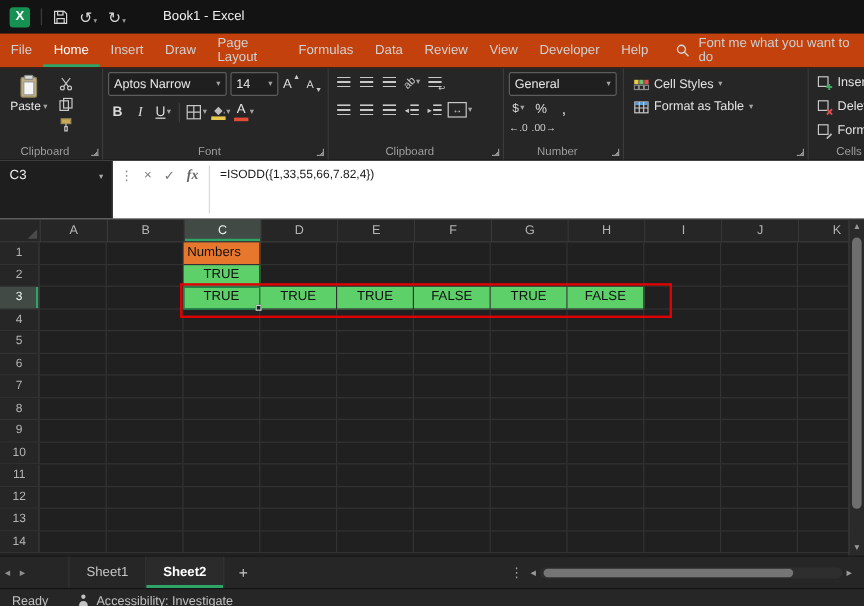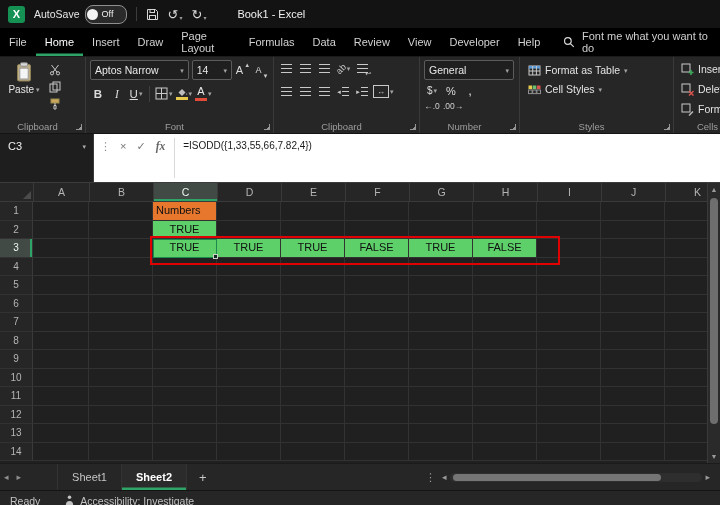--- a/index.html
+++ b/index.html
@@ -12,21 +12,21 @@
   .autosave{display:flex;align-items:center;gap:5px;font-size:10.5px;color:#e6e6e6;}
   .toggle{width:35px;height:15px;border-radius:8px;background:#2a2a2a;border:1px solid #8f8f8f;display:flex;align-items:center;padding:1px 4px 1px 1px;gap:4px;}
   .knob{width:11px;height:11px;border-radius:50%;background:#f2f2f2;flex:none;}
   .toggle-label{font-size:9px;color:#efefef;}
   .tsep{width:1px;height:14px;background:#3c3c3c;}
   .tbtn{color:#d8d8d8;font-size:13px;line-height:1;display:flex;align-items:flex-end;gap:1px;}
   .tbtn .caret{font-size:6px;color:#9a9a9a;}
   .doctitle{margin-left:22px;font-size:11px;color:#f0f0f0;}
 
   
-  .menubar{height:28px;background:#000000;display:flex;align-items:stretch;border-bottom:1px solid #1b1b1b;}
+  .menubar{height:28px;background:#c2410c;display:flex;align-items:stretch;border-bottom:1px solid #1b1b1b;}
   .mtab{display:flex;align-items:center;padding:0 9px;font-size:11px;color:#d2d2d2;}
   .mtab.active{color:#fff;box-shadow:inset 0 -2.5px 0 #2EA566;}
   .msearch{display:flex;align-items:center;gap:7px;margin-left:14px;color:#cfcfcf;font-size:11px;}
 
   
   .ribbon{height:76px;background:#262626;display:flex;border-bottom:1px solid #141414;}
   .rg{position:relative;border-right:1px solid #3a3a3a;padding:3px 3px 15px 4px;flex:none;}
   .rg-label{position:absolute;bottom:1px;left:0;right:10px;text-align:center;font-size:9.5px;color:#9e9e9e;white-space:nowrap;}
   .launcher{position:absolute;right:2px;bottom:2px;width:9px;height:9px;}
   .launcher::before{content:"";position:absolute;right:1px;bottom:1px;width:5px;height:5px;border-right:1px solid #969696;border-bottom:1px solid #969696;}
@@ -95,27 +95,20 @@
   .statusbar{height:19px;background:#262626;border-top:1px solid #141414;display:flex;align-items:center;gap:24px;padding:0 10px;font-size:10.5px;color:#c2c2c2;}
   .acc{display:flex;align-items:center;gap:5px;}
 </style>
 </head>
 <body>
 
 <div class="app">
 
   <div class="titlebar">
     <div class="xlogo">X</div>
-    <div class="autosave">
-      <span>AutoSave</span>
-      <span class="toggle">
-        <span class="knob"></span>
-        <span class="toggle-label">Off</span>
-      </span>
-    </div>
     <span class="tsep"></span>
     <span class="tbtn">
       <svg width="13" height="13" viewBox="0 0 13 13">
           <g fill="none" stroke="#d6d6d6">
             <path d="M1.5 1.5 h8 l2 2 v8 h-10 z"></path>
             <rect x="3.5" y="7.5" width="6" height="4"></rect>
             <rect x="4" y="1.5" width="4.5" height="3"></rect>
           </g>
         </svg>
     </span>
@@ -306,40 +299,39 @@
         <span class="ric deci">←.0</span>
         <span class="ric deci">.00→</span>
       </div>
       <div class="rg-label">Number</div>
       <span class="launcher"></span>
     </div>
 
     <div class="rg" style="width:146px">
       <div class="stylebtn" style="margin-top:1px;">
         <svg width="13" height="13" viewBox="0 0 13 13">
-            <rect x="1" y="2" width="11" height="9" fill="none" stroke="#c9c9c9"></rect>
-            <rect x="1" y="2" width="11" height="2.6" fill="#5B9BD5"></rect>
-            <path d="M4.7 2 V11 M8.4 2 V11 M1 7 H12" stroke="#c9c9c9" fill="none"></path>
-          </svg>
-        <span>Format as Table</span>
-          <span class="caret">▾</span>
-      </div>
-      <div class="stylebtn" style="margin-top:1px;">
-        <svg width="13" height="13" viewBox="0 0 13 13">
             <rect x="0.5" y="2.5" width="3.6" height="3.6" fill="#E7C94C"></rect>
             <rect x="4.7" y="2.5" width="3.6" height="3.6" fill="#6BBF70"></rect>
             <rect x="8.9" y="2.5" width="3.6" height="3.6" fill="#D9534F"></rect>
             <rect x="0.5" y="7" width="3.6" height="3.6" fill="none" stroke="#8f8f8f"></rect>
             <rect x="4.7" y="7" width="3.6" height="3.6" fill="none" stroke="#8f8f8f"></rect>
             <rect x="8.9" y="7" width="3.6" height="3.6" fill="none" stroke="#8f8f8f"></rect>
           </svg>
         <span>Cell Styles</span>
           <span class="caret">▾</span>
       </div>
-      <div class="rg-label">Styles</div>
+      <div class="stylebtn" style="margin-top:1px;">
+        <svg width="13" height="13" viewBox="0 0 13 13">
+            <rect x="1" y="2" width="11" height="9" fill="none" stroke="#c9c9c9"></rect>
+            <rect x="1" y="2" width="11" height="2.6" fill="#5B9BD5"></rect>
+            <path d="M4.7 2 V11 M8.4 2 V11 M1 7 H12" stroke="#c9c9c9" fill="none"></path>
+          </svg>
+        <span>Format as Table</span>
+          <span class="caret">▾</span>
+      </div>
       <span class="launcher"></span>
     </div>
 
     <div class="rg" style="width:70px">
       <div class="cellbtn">
         <svg width="13" height="13" viewBox="0 0 13 13">
             <rect x="1" y="1" width="8" height="8" fill="none" stroke="#c9c9c9"></rect>
             <path d="M10 7 v5 M7.5 9.5 h5" stroke="#3FA75C" stroke-width="1.6"></path>
           </svg>
         <span>Insert</span>

